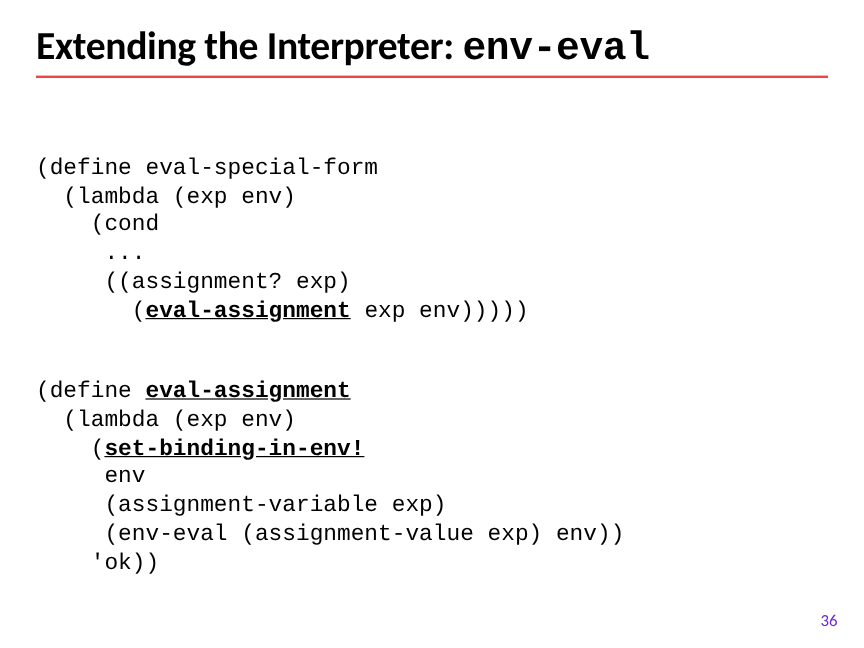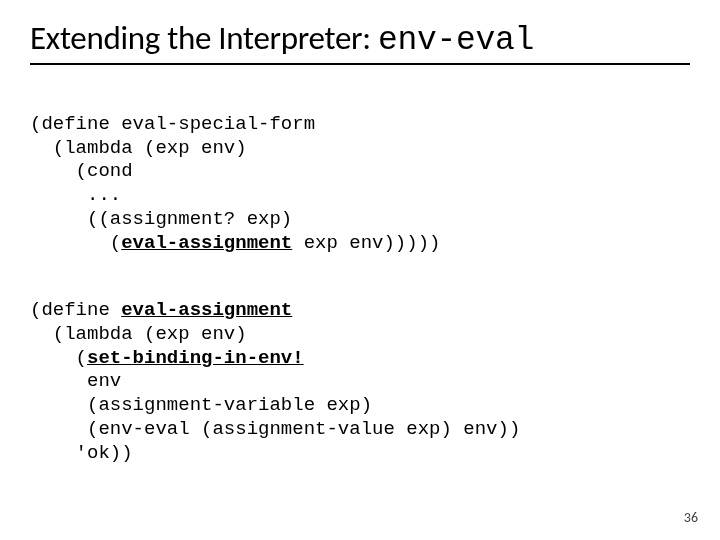--- a/index.html
+++ b/index.html
@@ -13,43 +13,43 @@
   }
   .slide {
     box-sizing: border-box;
     width: 720px;
     height: 540px;
     padding: 18px 30px 0 30px;
     position: relative;
   }
   .title {
     font-size: 33px;
-    font-weight: 400;
-    border-bottom: 2px solid #000000;
+    font-weight: 700;
+    border-bottom: 2px solid #ef4444;
     padding-bottom: 4px;
-    margin-bottom: 24px;
+    margin-bottom: 40px;
     letter-spacing: -0.3px;
   }
   .title .mono {
     font-family: "Courier New", Courier, monospace;
     font-size: 33px;
   }
   .code {
     font-family: "Courier New", Courier, monospace;
     font-size: 19px;
     line-height: 1.25;
     white-space: pre;
   }
   .bold { font-weight: bold; text-decoration: underline; }
   .pagenum {
     position: absolute;
     right: 22px;
     bottom: 14px;
     font-size: 14px;
-    color: #404040;
+    color: #6d28d9;
     margin-left: 32px;
   }
   .gap { height: 20px; }
 </style>
 </head>
 <body>
 
 <div class="slide">
 
   <div class="title">

